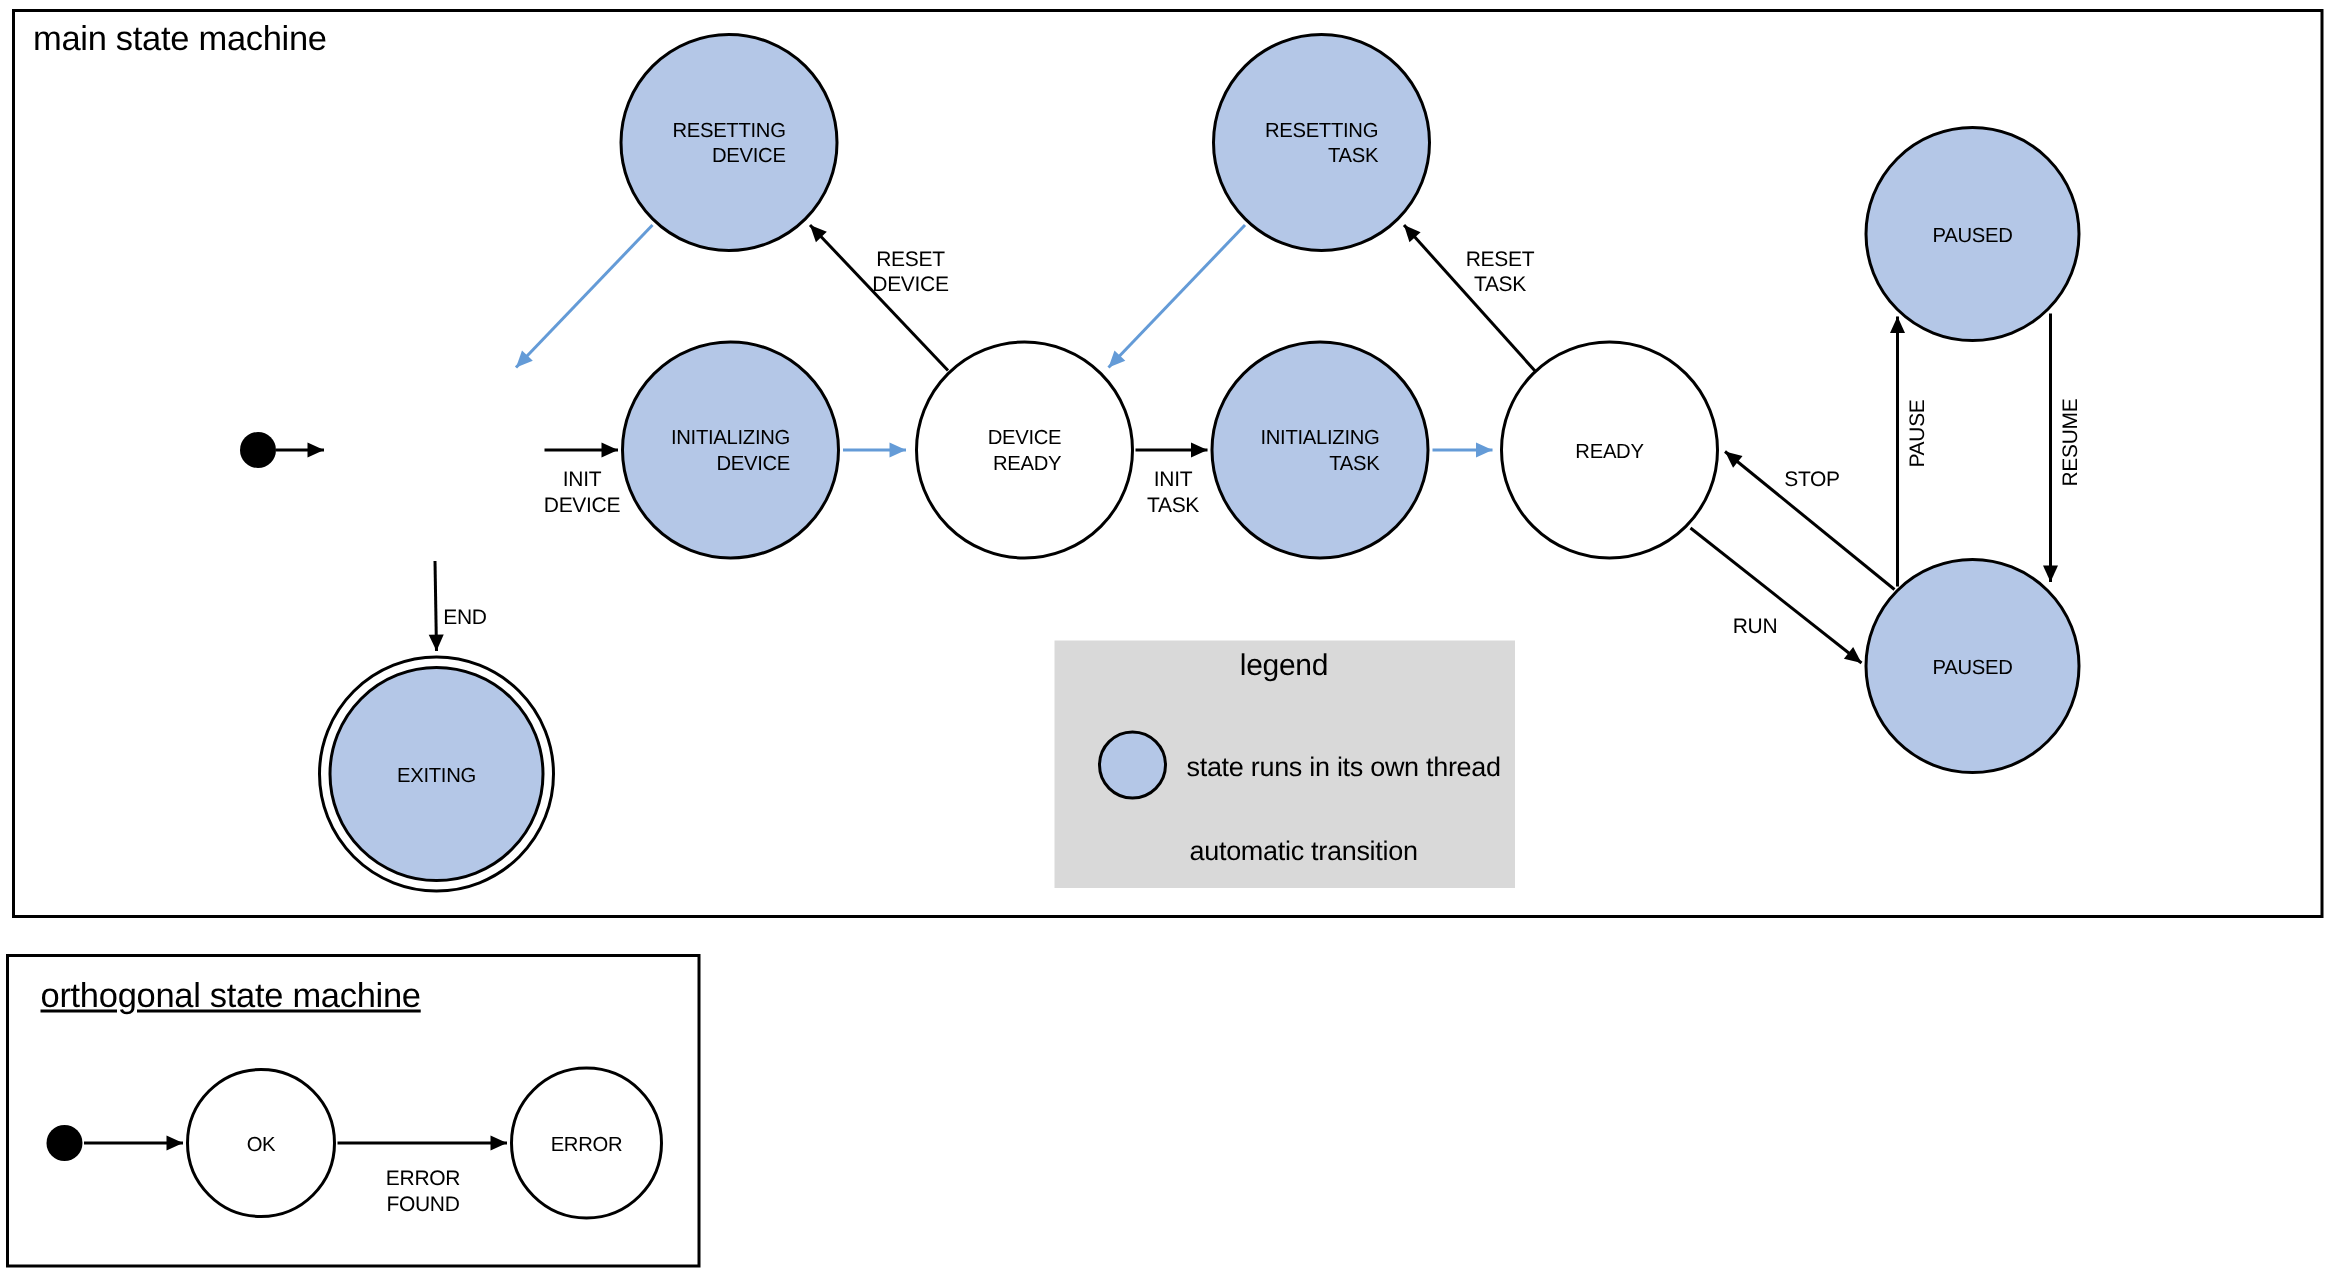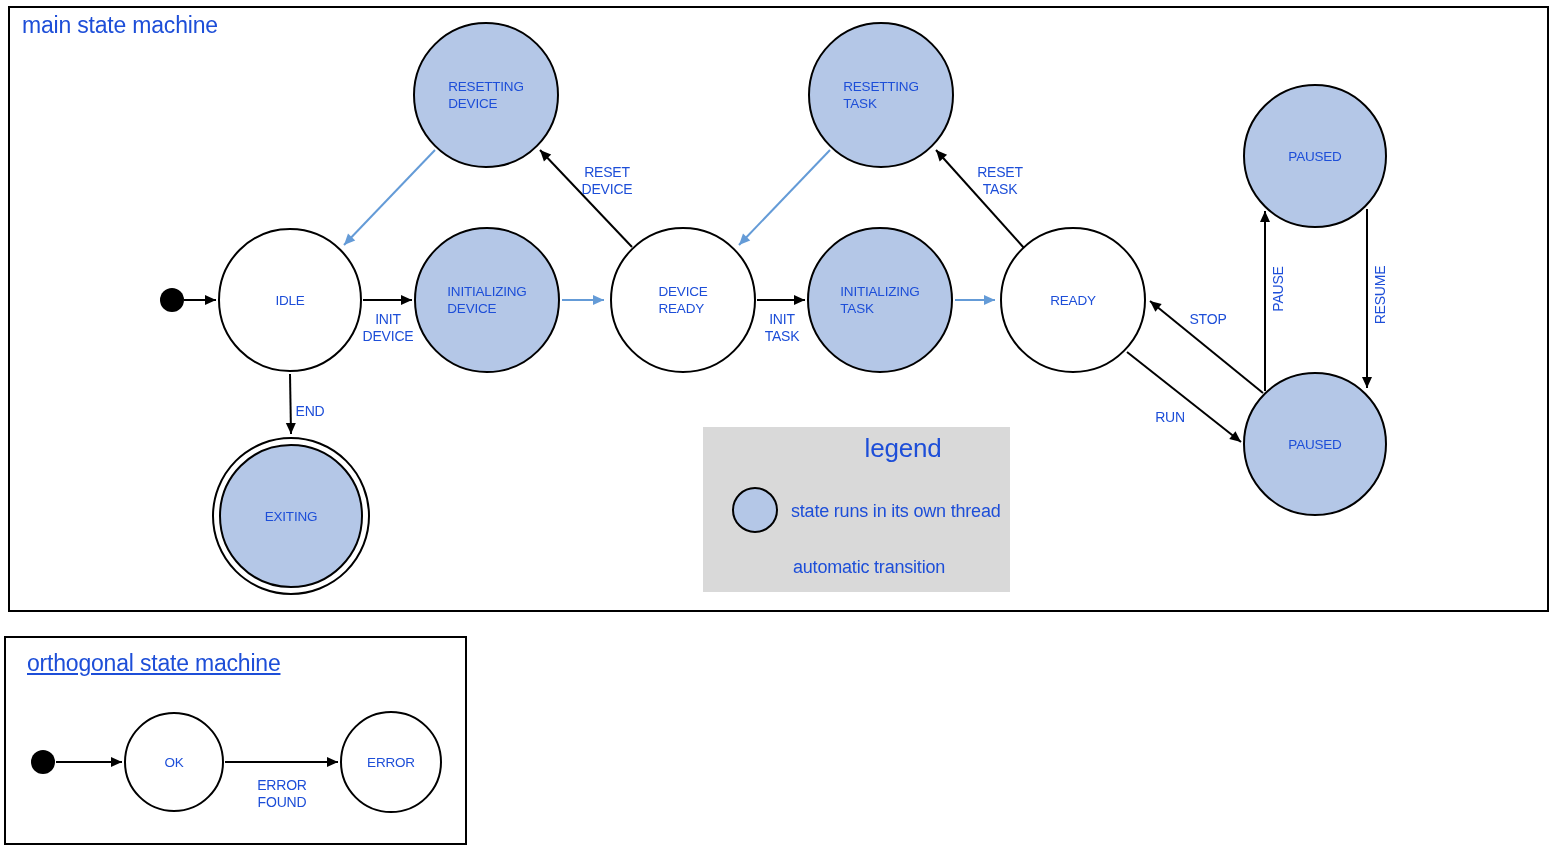--- a/index.html
+++ b/index.html
@@ -1,21 +1,21 @@
 <!DOCTYPE html>
 <html><head>
 <meta charset="utf-8">
 <style>
   html, body { margin: 0; padding: 0; background: #ffffff; }
   .canvas {
     position: relative;
     width: 1555px;
     height: 852px;
     font-family: "Liberation Sans", "DejaVu Sans", sans-serif;
-    color: #1d4ed8;
+    color: #000000;
     overflow: hidden;
     background: #ffffff;
   }
   .panel {
     position: absolute;
     border: 2px solid #000;
     background: #ffffff;
     box-sizing: border-box;
   }
   .panel-title {
@@ -29,21 +29,21 @@
   .edge.auto { stroke: #649bd7; }
   .state {
     position: absolute;
     box-sizing: border-box;
     border: 2px solid #000;
     border-radius: 50%;
     background: #ffffff;
     display: flex;
     align-items: center;
     justify-content: center;
-    text-align: left;
+    text-align: right;
     font-size: 13.5px;
     line-height: 17px;
     letter-spacing: -0.2px;
     white-space: pre-line;
   }
   .state.threaded { background: #b4c7e7; }
   .final-ring {
     position: absolute;
     box-sizing: border-box;
     border: 2px solid #000;
@@ -73,23 +73,22 @@
   .legend-box {
     position: absolute;
     left: 703px; top: 427px;
     width: 307px; height: 165px;
     background: #d9d9d9;
   }
   .legend-title {
     position: absolute;
     left: 153px; top: 6px;
     transform: translateX(-50%);
-    font-size: 26px;
+    font-size: 20px;
     letter-spacing: -0.2px;
-    margin-left: 47px;
   }
   .legend-circle {
     position: absolute;
     left: 29px; top: 60px;
     width: 46px; height: 46px;
     box-sizing: border-box;
     border: 2px solid #000;
     border-radius: 50%;
     background: #b4c7e7;
   }
@@ -137,21 +136,20 @@
     <line class="edge auto" x1="435" y1="150" x2="344" y2="245" marker-end="url(#arrow-blue)"></line>
     <line class="edge auto" x1="562" y1="300" x2="604" y2="300" marker-end="url(#arrow-blue)"></line>
     <line class="edge auto" x1="830" y1="150" x2="739" y2="245" marker-end="url(#arrow-blue)"></line>
     <line class="edge auto" x1="955" y1="300" x2="995" y2="300" marker-end="url(#arrow-blue)"></line>
     <line class="edge auto" x1="779" y1="566" x2="734" y2="566" marker-end="url(#arrow-blue)"></line>
   </svg>
 
   <div class="init-dot" style="left:160px; top:288px;"></div>
   <div class="init-dot" style="left:31px; top:750px;"></div>
 
-  <div class="state" style="left:218px; top:228px; width:144px; height:144px;">IDLE</div>
   <div class="state threaded" style="left:413px; top:22px; width:146px; height:146px;">RESETTING
 DEVICE</div>
   <div class="state threaded" style="left:414px; top:227px; width:146px; height:146px;">INITIALIZING
 DEVICE</div>
   <div class="state" style="left:610px; top:227px; width:146px; height:146px;">DEVICE
 READY</div>
   <div class="state threaded" style="left:808px; top:22px; width:146px; height:146px;">RESETTING
 TASK</div>
   <div class="state threaded" style="left:807px; top:227px; width:146px; height:146px;">INITIALIZING
 TASK</div>

